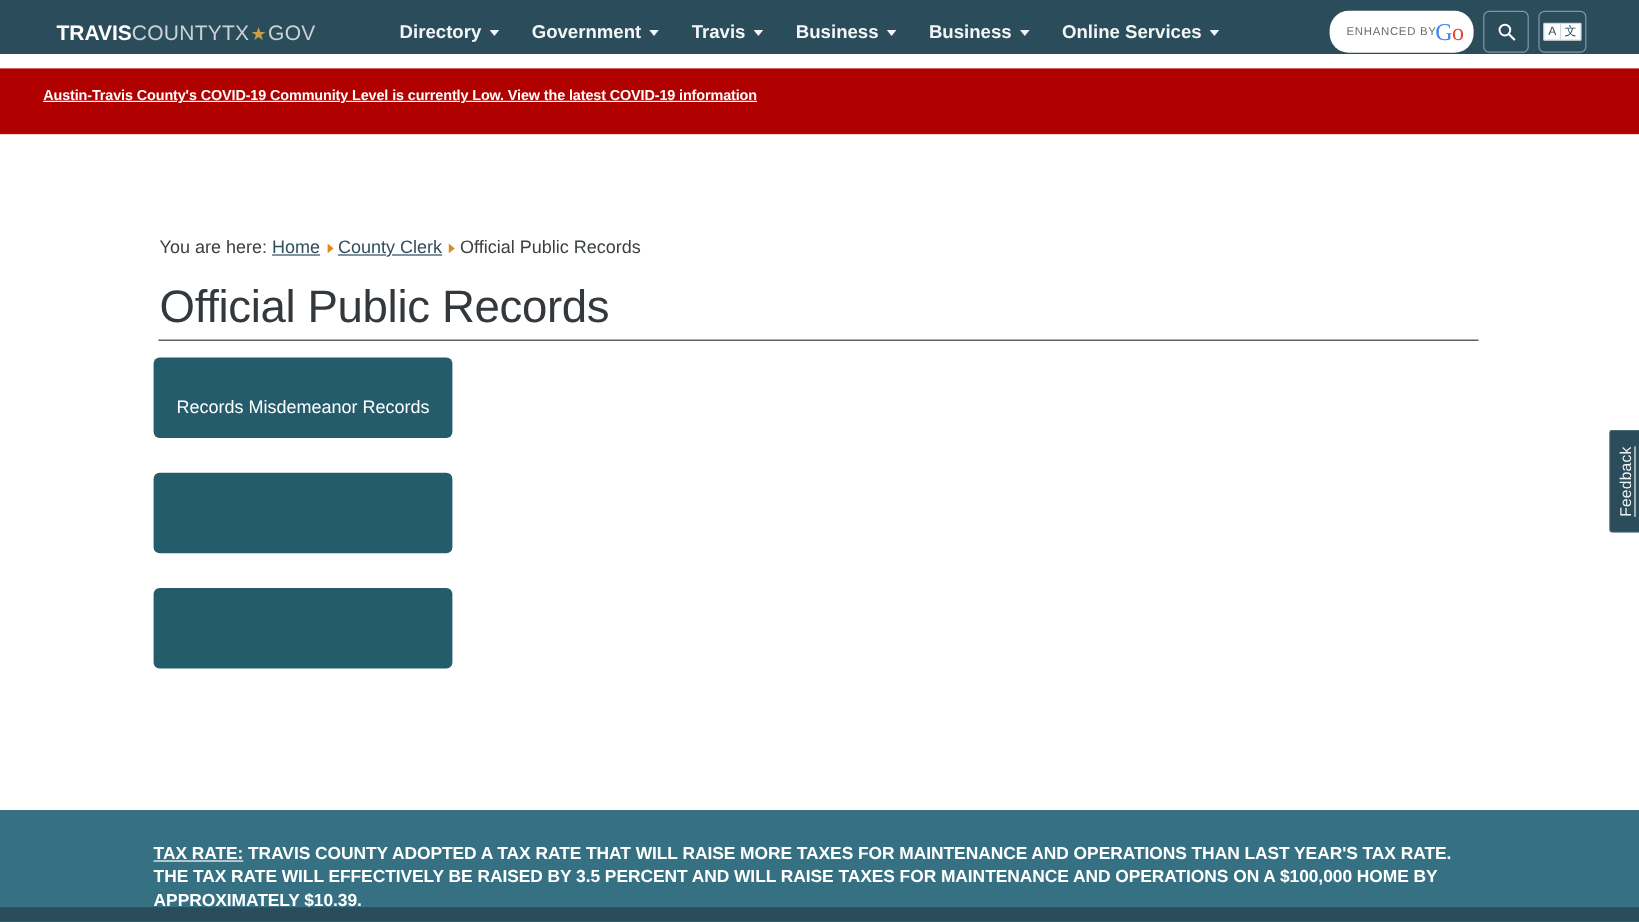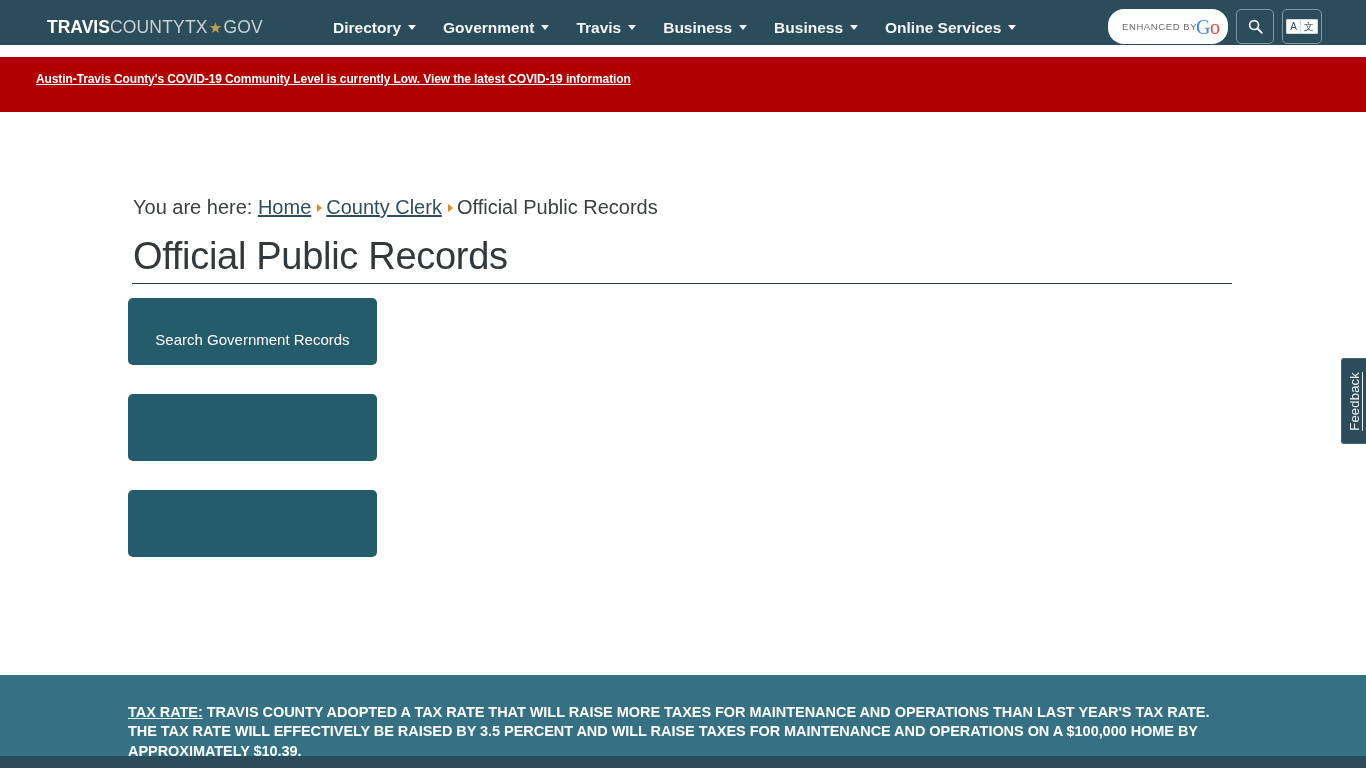--- a/index.html
+++ b/index.html
@@ -179,21 +179,21 @@
     position: absolute;
     top: 112px; left: 0;
     width: 1366px;
     height: 563px;
     background: #ffffff;
   }
   .breadcrumb {
     position: absolute;
     left: 133px;
     top: 85px;
-    font-size: 20px;
+    font-size: 15px;
     color: #3c4043;
     white-space: nowrap;
     line-height: 20px;
   }
   .breadcrumb .you-are-here { color: #3c4043; }
   .crumb-link {
     color: #2f4f5e;
     text-decoration: underline;
     cursor: pointer;
   }
@@ -381,21 +381,21 @@
   <div class="breadcrumb">
     <span class="you-are-here">You are here:</span>
     <a class="crumb-link" href="#">Home</a><i class="crumb-sep"></i><a class="crumb-link" href="#">County Clerk</a><i class="crumb-sep"></i><span class="crumb-current">Official Public Records</span>
   </div>
 
   <h1 class="page-title">Official Public Records</h1>
   <div class="title-rule"></div>
 
   <div class="btn-stack">
     <button class="record-btn pos-top">
-      <span class="btn-label">Search Government Records</span>
+      <span class="btn-label">Records Misdemeanor Records</span>
     </button>
     <button class="record-btn pos-mid">
       <span class="btn-label">Search Civil Records</span>
     </button>
     <button class="record-btn pos-bottom">
       <span class="btn-label">Search Probate Records</span>
     </button>
   </div>
 
 </main>

